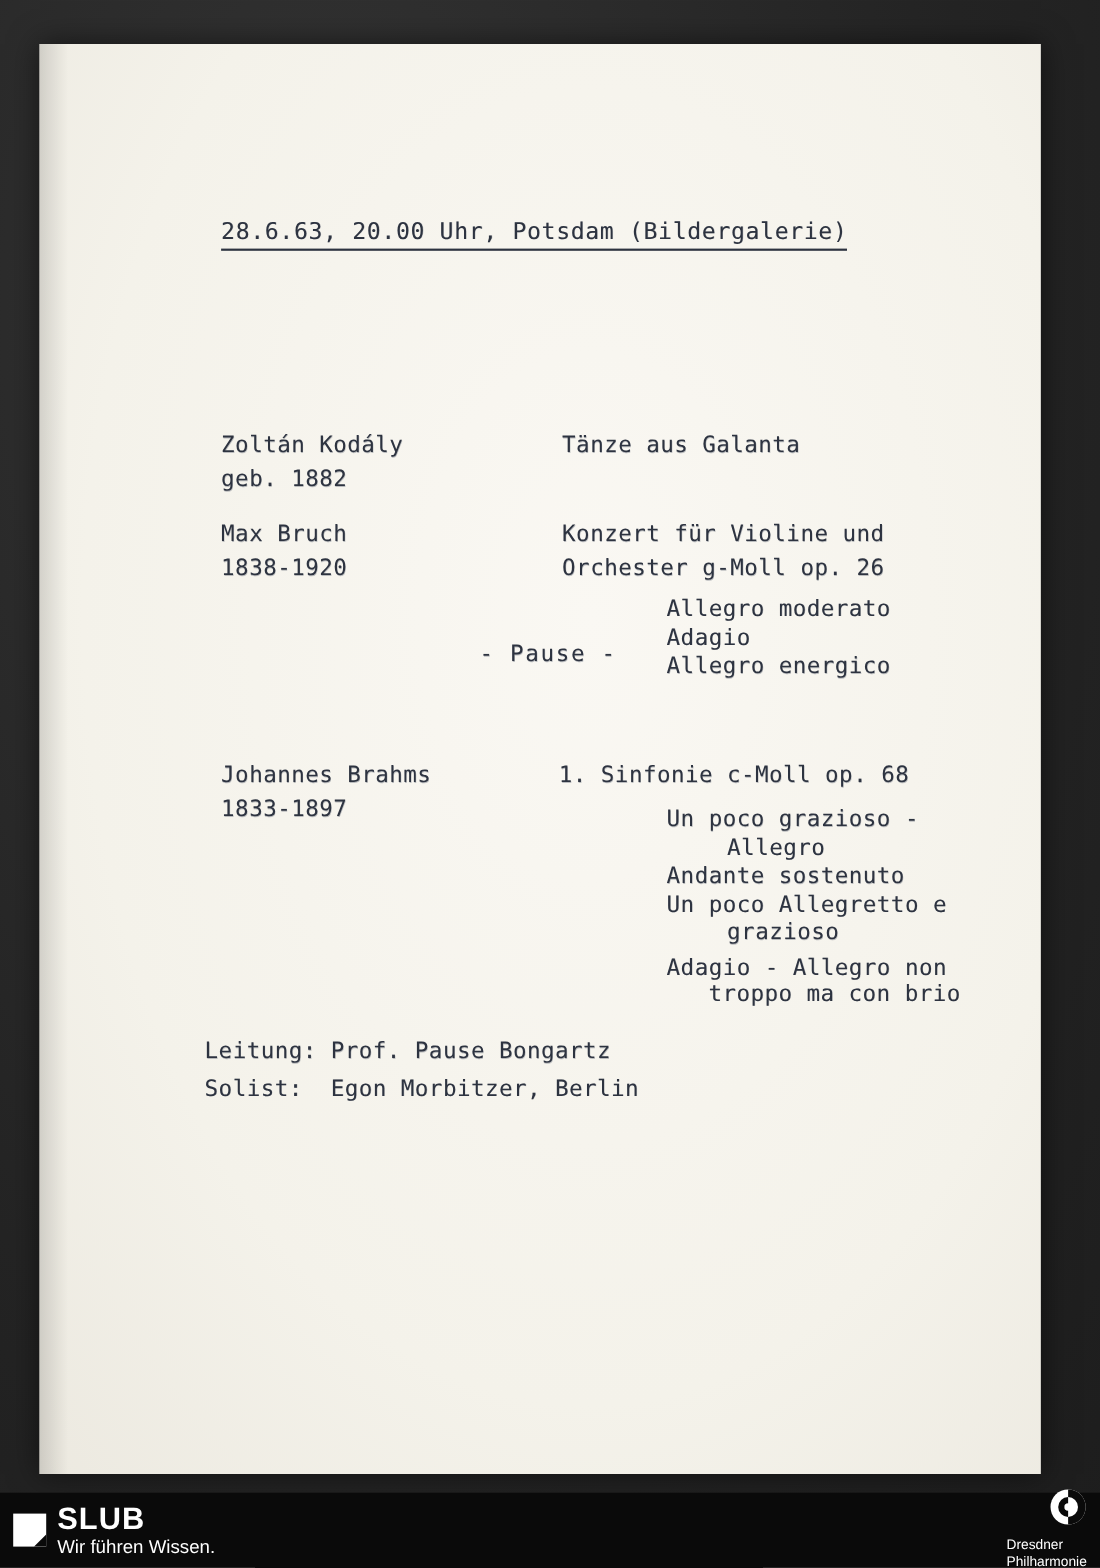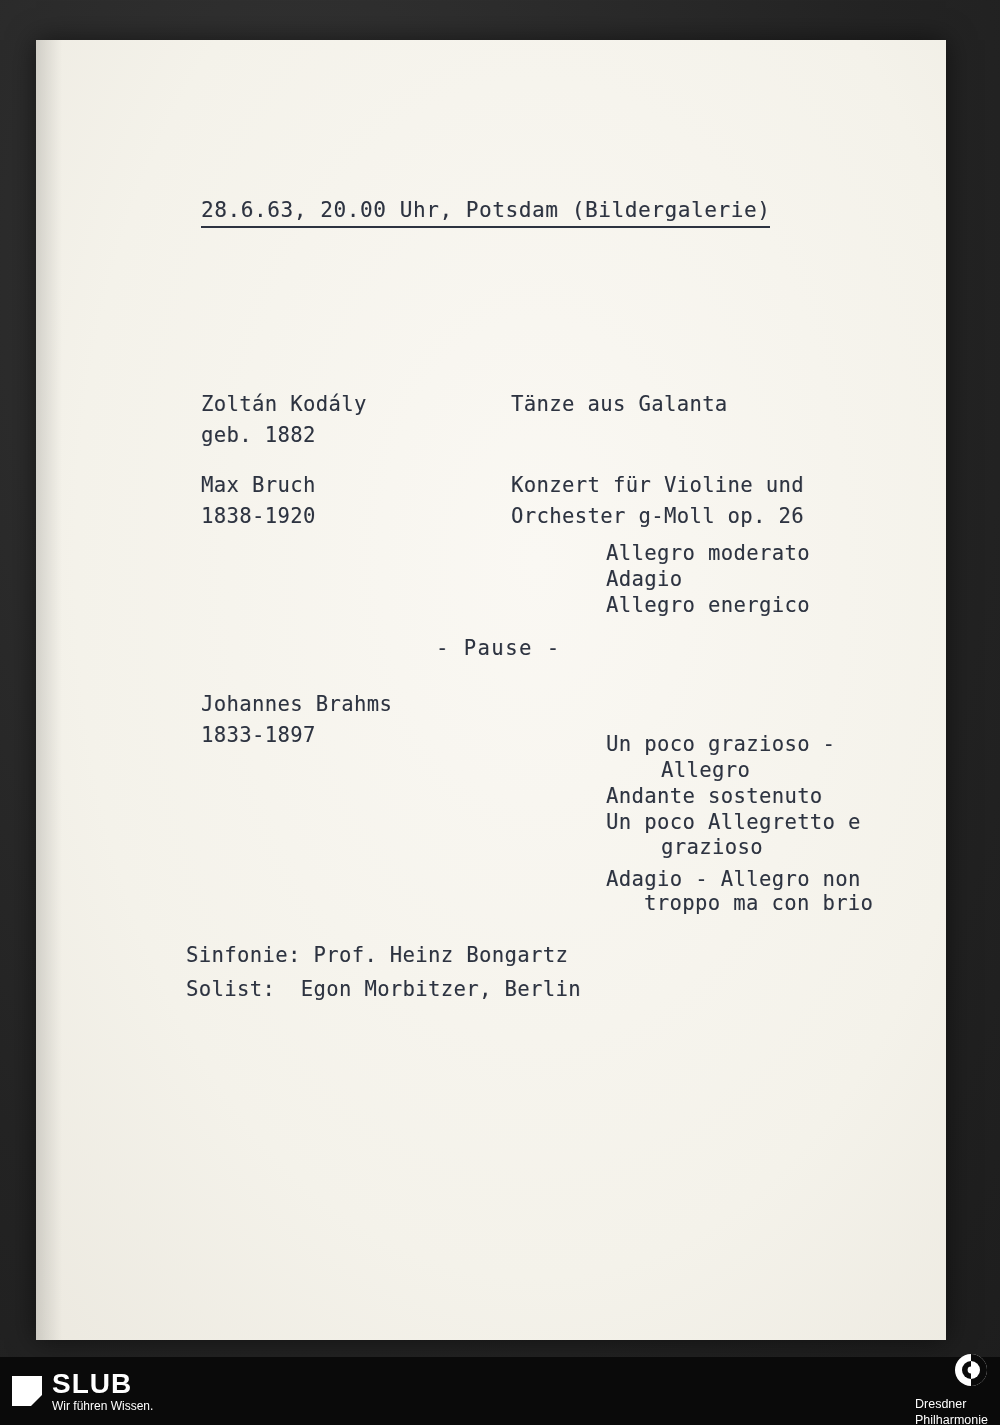--- a/index.html
+++ b/index.html
@@ -63,21 +63,21 @@
   .slub-text {
     color: #fff;
     line-height: 1.15;
   }
   .slub-name {
     font-size: 28px;
     font-weight: bold;
     letter-spacing: 1px;
   }
   .slub-tagline {
-    font-size: 12px;
+    font-size: 17px;
     font-weight: normal;
   }
   #dp-logo {
     display: flex;
     align-items: flex-end;
     gap: 10px;
     flex-direction: column;
   }
   #dp-mark {
     width: 34px;
@@ -149,21 +149,21 @@
     letter-spacing: 0.6px;
   }
 
   .composer { left: 165px; }
   .work { left: 475px; }
   .movement-indent { left: 570px; }
   .credit { left: 150px; }
 
   #pause-label {
     left: 400px;
-    top: 596px;
+    top: 542px;
     letter-spacing: 1.5px;
     text-align: center;
   }
 </style>
 </head>
 <body>
 
 <div id="scan-background"></div>
 
 <div id="document-sheet">
@@ -182,30 +182,31 @@
     <div class="tl work" style="top:433px">Konzert für Violine und</div>
     <div class="tl work" style="top:464px">Orchester g-Moll op. 26</div>
     <div class="tl movement-indent" style="top:501px">Allegro moderato</div>
     <div class="tl movement-indent" style="top:527px">Adagio</div>
     <div class="tl movement-indent" style="top:553px">Allegro energico</div>
 
     <div class="tl" id="pause-label">- Pause -</div>
 
     <div class="tl composer" style="top:652px">Johannes Brahms</div>
     <div class="tl composer" style="top:683px">1833-1897</div>
+    <div class="tl" style="left:472px; top:652px">1. Sinfonie c-Moll op. 68</div>
 
     <div class="tl movement-indent" style="top:692px">Un poco grazioso -</div>
     <div class="tl" style="left:625px; top:718px">Allegro</div>
     <div class="tl movement-indent" style="top:744px">Andante sostenuto</div>
     <div class="tl movement-indent" style="top:770px">Un poco Allegretto e</div>
     <div class="tl" style="left:625px; top:795px">grazioso</div>
     <div class="tl movement-indent" style="top:827px">Adagio - Allegro non</div>
     <div class="tl" style="left:608px; top:851px">troppo ma con brio</div>
 
-    <div class="tl credit" style="top:903px">Sinfonie: Prof. Heinz Bongartz</div>
+    <div class="tl credit" style="top:903px">Leitung: Prof. Pause Bongartz</div>
     <div class="tl credit" style="top:937px">Solist:  Egon Morbitzer, Berlin</div>
 
   </div>
 </div>
 
 <div class="punch-hole" id="punch-hole-top"></div>
 <div class="punch-hole" id="punch-hole-bottom"></div>
 
 <div id="footer-bar">
   <div id="slub-logo">

